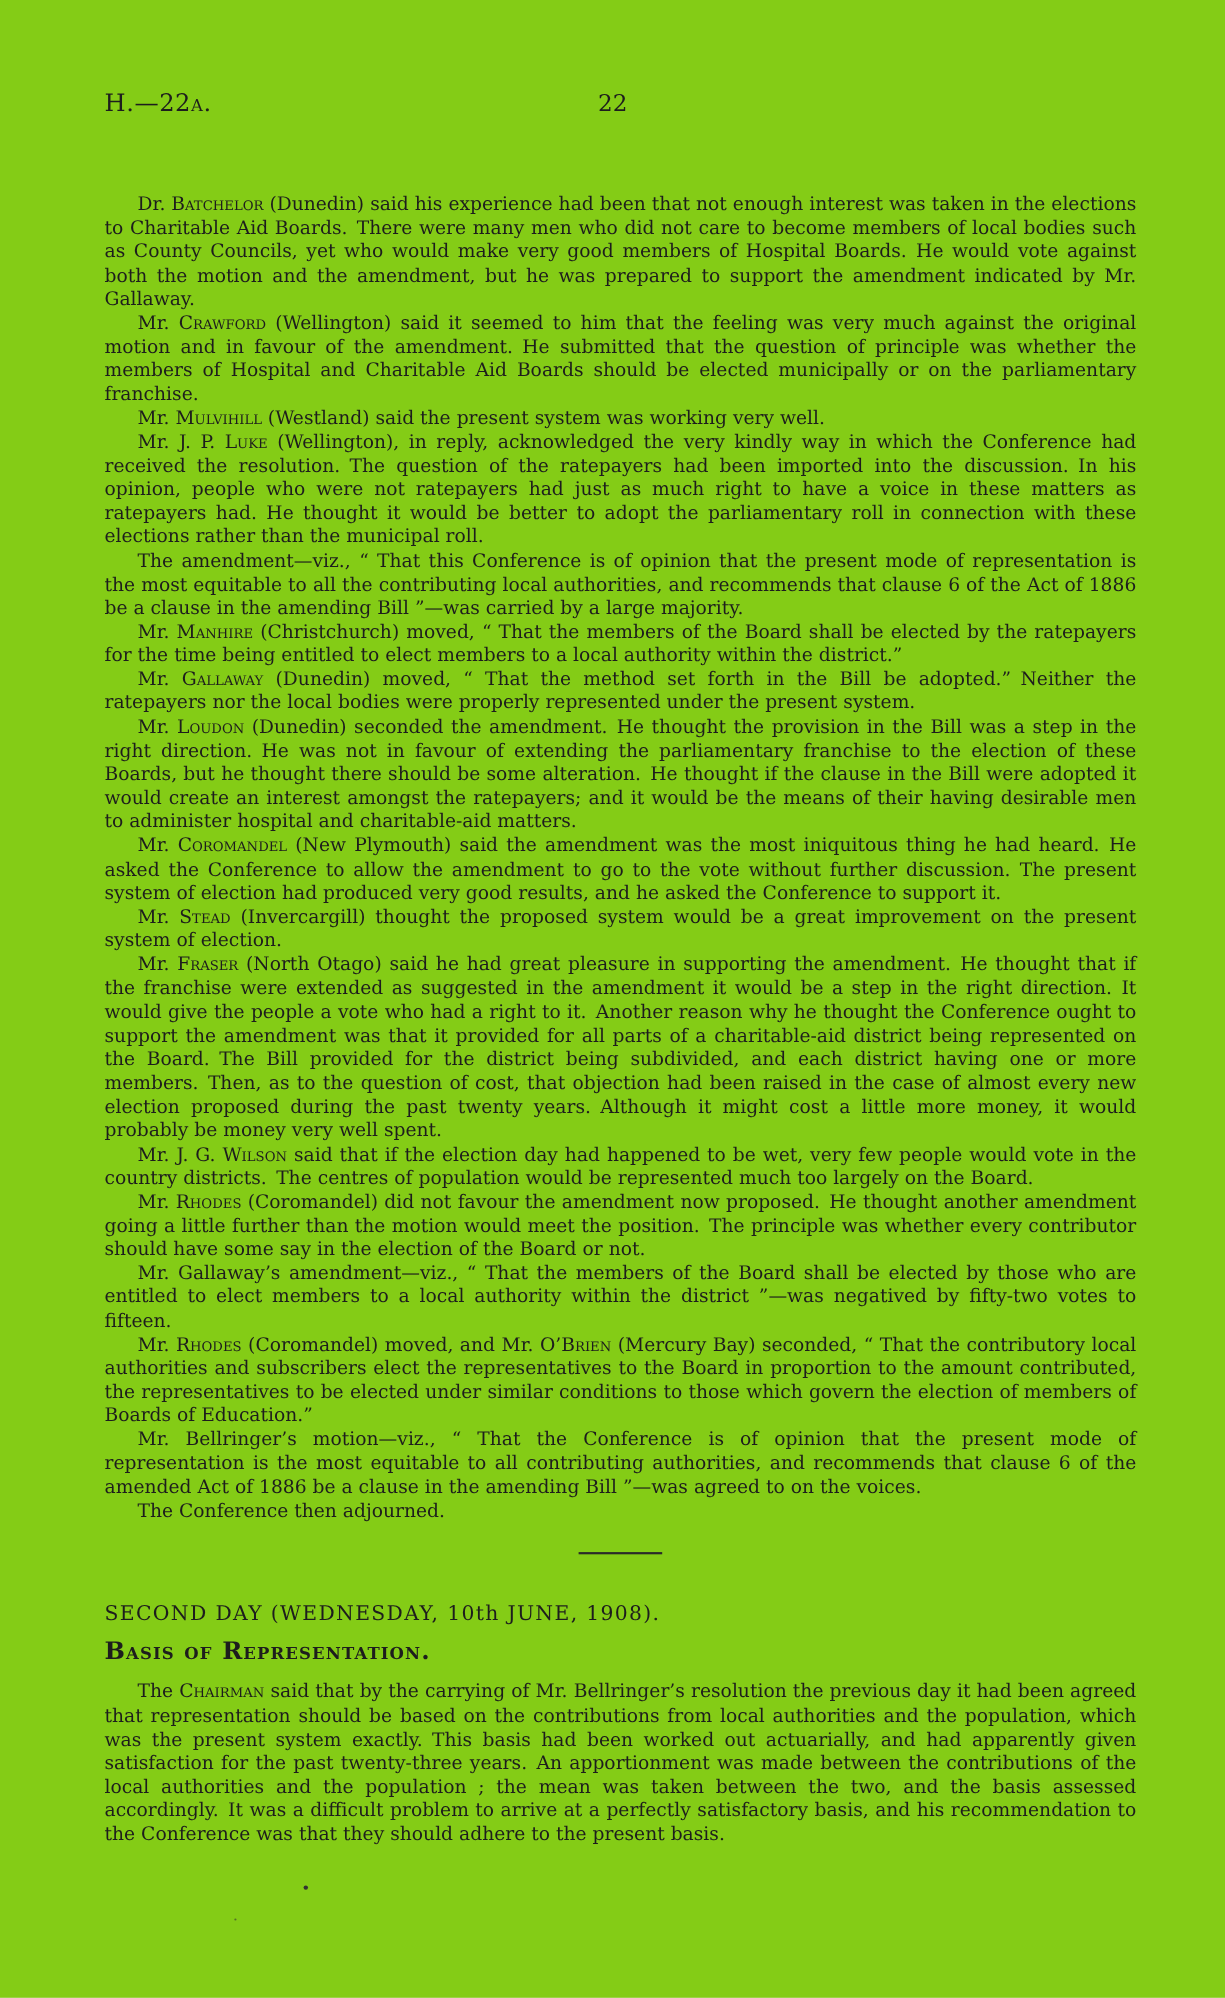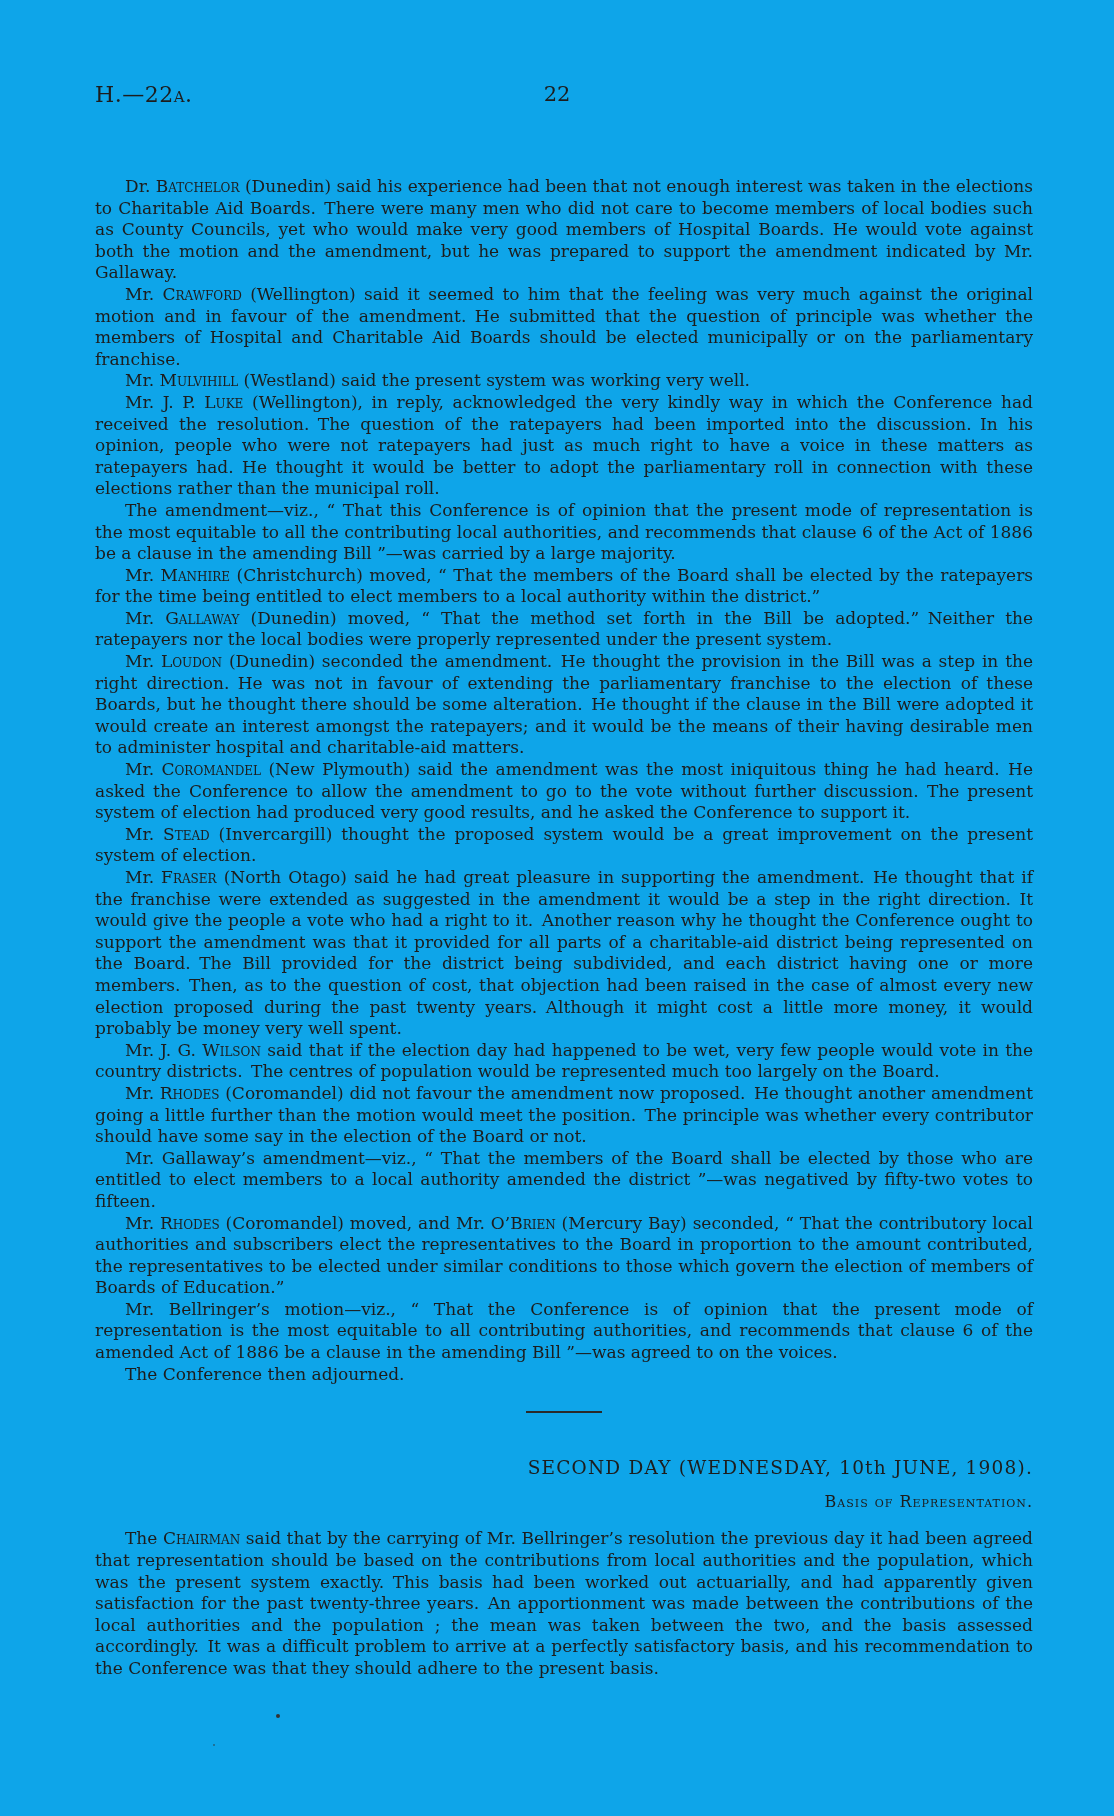--- a/index.html
+++ b/index.html
@@ -4,21 +4,21 @@
 <style>
   html, body { margin: 0; padding: 0; }
   body {
     width: 1114px; height: 1816px;
     background: #e9e9e7;
     font-family: "DejaVu Serif", "Liberation Serif", serif;
   }
   .page {
     position: relative;
     width: 1114px; height: 1816px;
-    background: #0ea5e9;
+    background: #84cc16;
     color: #1d1d1d;
     overflow: hidden;
   }
   .doc-ref {
     position: absolute; left: 95px; top: 82px;
     font-size: 22px; letter-spacing: 0.5px;
   }
   .page-num {
     position: absolute; left: 0; top: 82px; width: 100%;
     text-align: center; font-size: 21px;
@@ -30,27 +30,27 @@
   }
   .para { margin: 0; text-indent: 30px; }
   .smallcaps { font-variant: small-caps; }
   .divider {
     width: 76px; height: 2px; background: #2a2a2a;
     margin: 26px auto 0 auto;
   }
   .day-heading {
     margin: 44px 0 12px 0;
     font-size: 18.5px; font-weight: normal;
-    text-align: right; text-indent: 0;
+    text-align: left; text-indent: 0;
     letter-spacing: 1.2px;
   }
   .sub-heading {
     margin: 0 0 16px 0;
-    font-size: 16px; font-weight: normal;
-    text-align: right; text-indent: 0;
+    font-size: 22px; font-weight: bold;
+    text-align: left; text-indent: 0;
     letter-spacing: 1px;
   }
   .speck { position: absolute; background: #333; border-radius: 50%; }
   .speck-1 { left: 276px; top: 1714px; width: 4px; height: 4px; }
   .speck-2 { left: 213px; top: 1744px; width: 2px; height: 2px; opacity: .6; }
 </style>
 </head>
 <body>
 
 <div class="page">
@@ -68,21 +68,21 @@
         <p class="para"><span>Mr. J. P. </span><span class="smallcaps">Luke</span><span> (Wellington), in reply, acknowledged the very kindly way in which the Conference had received the resolution. The question of the ratepayers had been imported into the discussion. In his opinion, people who were not ratepayers had just as much right to have a voice in these matters as ratepayers had. He thought it would be better to adopt the parliamentary roll in connection with these elections rather than the municipal roll.</span></p>
         <p class="para"><span>The amendment—viz., “ That this Conference is of opinion that the present mode of representation is the most equitable to all the contributing local authorities, and recommends that clause 6 of the Act of 1886 be a clause in the amending Bill ”—was carried by a large majority.</span></p>
         <p class="para"><span>Mr. </span><span class="smallcaps">Manhire</span><span> (Christchurch) moved, “ That the members of the Board shall be elected by the ratepayers for the time being entitled to elect members to a local authority within the district.”</span></p>
         <p class="para"><span>Mr. </span><span class="smallcaps">Gallaway</span><span> (Dunedin) moved, “ That the method set forth in the Bill be adopted.” Neither the ratepayers nor the local bodies were properly represented under the present system.</span></p>
         <p class="para"><span>Mr. </span><span class="smallcaps">Loudon</span><span> (Dunedin) seconded the amendment. He thought the provision in the Bill was a step in the right direction. He was not in favour of extending the parliamentary franchise to the election of these Boards, but he thought there should be some alteration. He thought if the clause in the Bill were adopted it would create an interest amongst the ratepayers; and it would be the means of their having desirable men to administer hospital and charitable-aid matters.</span></p>
         <p class="para"><span>Mr. </span><span class="smallcaps">Coromandel</span><span> (New Plymouth) said the amendment was the most iniquitous thing he had heard. He asked the Conference to allow the amendment to go to the vote without further discussion. The present system of election had produced very good results, and he asked the Conference to support it.</span></p>
         <p class="para"><span>Mr. </span><span class="smallcaps">Stead</span><span> (Invercargill) thought the proposed system would be a great improvement on the present system of election.</span></p>
         <p class="para"><span>Mr. </span><span class="smallcaps">Fraser</span><span> (North Otago) said he had great pleasure in supporting the amendment. He thought that if the franchise were extended as suggested in the amendment it would be a step in the right direction. It would give the people a vote who had a right to it. Another reason why he thought the Conference ought to support the amendment was that it provided for all parts of a charitable-aid district being represented on the Board. The Bill provided for the district being subdivided, and each district having one or more members. Then, as to the question of cost, that objection had been raised in the case of almost every new election proposed during the past twenty years. Although it might cost a little more money, it would probably be money very well spent.</span></p>
         <p class="para"><span>Mr. J. G. </span><span class="smallcaps">Wilson</span><span> said that if the election day had happened to be wet, very few people would vote in the country districts. The centres of population would be represented much too largely on the Board.</span></p>
         <p class="para"><span>Mr. </span><span class="smallcaps">Rhodes</span><span> (Coromandel) did not favour the amendment now proposed. He thought another amendment going a little further than the motion would meet the position. The principle was whether every contributor should have some say in the election of the Board or not.</span></p>
-        <p class="para"><span>Mr. Gallaway’s amendment—viz., “ That the members of the Board shall be elected by those who are entitled to elect members to a local authority amended the district ”—was negatived by fifty-two votes to fifteen.</span></p>
+        <p class="para"><span>Mr. Gallaway’s amendment—viz., “ That the members of the Board shall be elected by those who are entitled to elect members to a local authority within the district ”—was negatived by fifty-two votes to fifteen.</span></p>
         <p class="para"><span>Mr. </span><span class="smallcaps">Rhodes</span><span> (Coromandel) moved, and Mr. </span><span class="smallcaps">O’Brien</span><span> (Mercury Bay) seconded, “ That the contributory local authorities and subscribers elect the representatives to the Board in proportion to the amount contributed, the representatives to be elected under similar conditions to those which govern the election of members of Boards of Education.”</span></p>
         <p class="para"><span>Mr. Bellringer’s motion—viz., “ That the Conference is of opinion that the present mode of representation is the most equitable to all contributing authorities, and recommends that clause 6 of the amended Act of 1886 be a clause in the amending Bill ”—was agreed to on the voices.</span></p>
         <p class="para"><span>The Conference then adjourned.</span></p>
       </section>
 
     <div class="divider"></div>
 
     <h2 class="day-heading">SECOND DAY (WEDNESDAY, 10th JUNE, 1908).</h2>
 
     <h3 class="sub-heading smallcaps">Basis of Representation.</h3>

